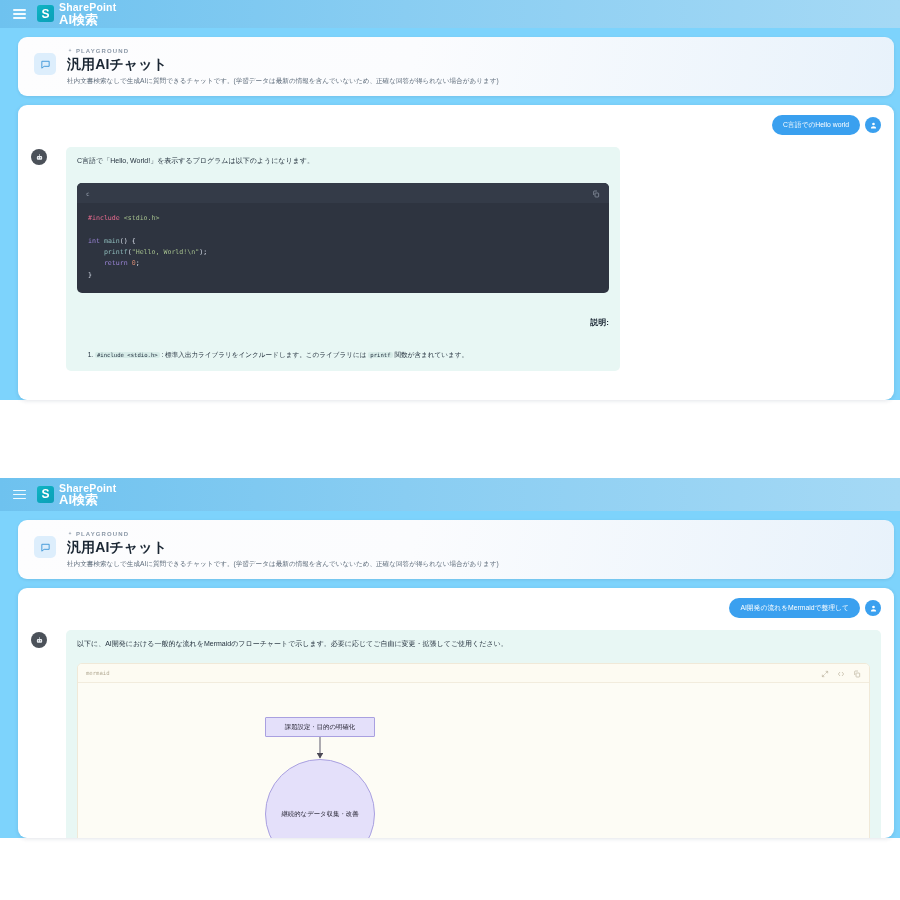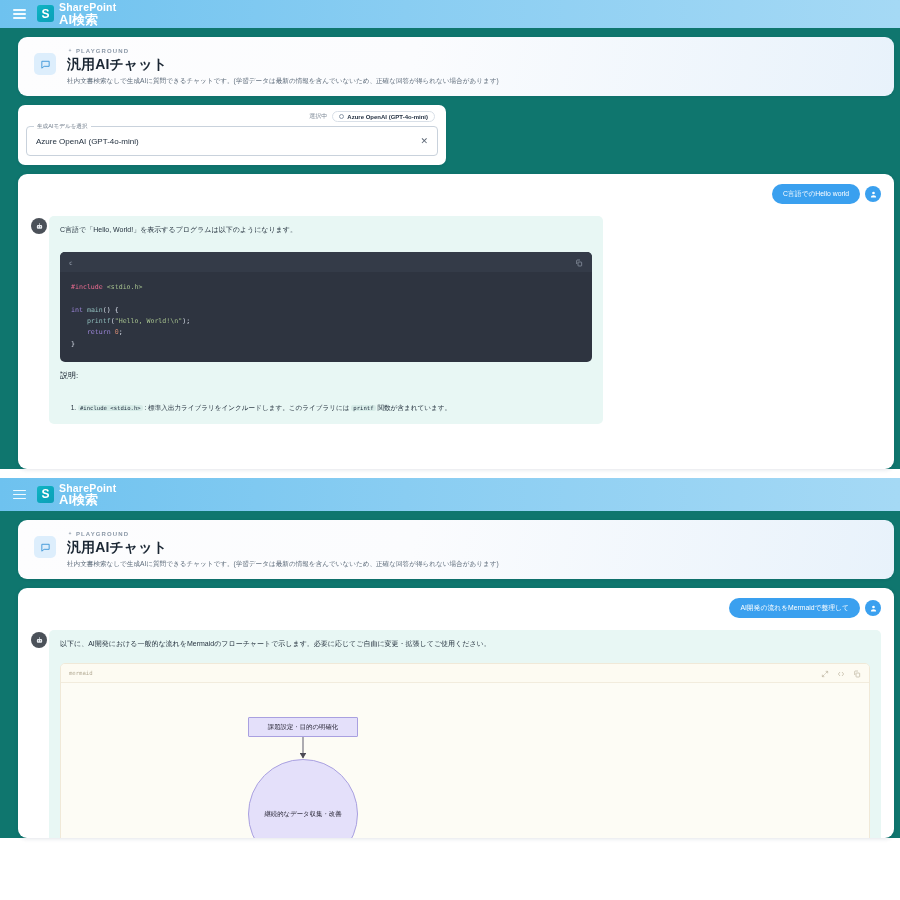--- a/index.html
+++ b/index.html
@@ -34,21 +34,21 @@
     background: linear-gradient(140deg,#12b5c4 0%, #0aa9bd 50%, #0f9fb8 100%);
     color: #fff; font-weight: 700; font-size: 12px;
     display: flex; align-items: center; justify-content: center;
     line-height: 1;
   }
   .brand-txt { line-height: 1.02; color: #fff; }
   .brand-txt .l1 { font-size: 10.5px; font-weight: 700; letter-spacing: .2px; display:block; }
   .brand-txt .l2 { font-size: 13px; font-weight: 700; display:block; }
 
   
-  .page { background: #0f766e; padding: 9px 6px 0 18px; }
+  .page { background: #7dd3fc; padding: 9px 6px 0 18px; }
 
   
   .hero {
     border-radius: 9px;
     background: linear-gradient(100deg, #fdfdfe 0%, #fbfcfe 45%, #e8f2fb 100%);
     box-shadow: 0 1px 3px rgba(20,40,70,.10);
     padding: 10px 16px 12px 16px;
     display: flex; gap: 11px; align-items: flex-start;
     height: 59px;
   }
@@ -109,21 +109,21 @@
   .bubble-user {
     background: #3aa0ef; color: #fff; border-radius: 13px;
     padding: 5px 11px; font-size: 6.8px; max-width: 300px;
   }
   .avatar-user {
     width: 16px; height: 16px; border-radius: 50%;
     background: #3aa0ef; color: #fff;
     display: flex; align-items: center; justify-content: center; flex: 0 0 auto;
   }
 
-  .row-bot { display: flex; gap: 2px; margin-top: 12px; align-items: flex-start; }
+  .row-bot { display: flex; gap: 19px; margin-top: 12px; align-items: flex-start; }
   .avatar-bot {
     width: 16px; height: 16px; border-radius: 50%;
     background: #4b5159; color: #e9edf1;
     display: flex; align-items: center; justify-content: center; flex: 0 0 auto; margin-top: 2px;
   }
   .bubble-bot {
     background: #e8f7f4; border-radius: 5px; padding: 9px 11px 11px 11px;
     flex: 1 1 auto; max-width: 554px;
   }
   .bot-text { font-size: 7px; color: #1f2c39; }
@@ -140,21 +140,21 @@
     font-size: 6.6px; line-height: 1.72; color: #d8dee9; white-space: pre;
   }
   .tok-pre { color: #e86b8f; }
   .tok-inc { color: #a3be8c; }
   .tok-kw  { color: #9c86d9; }
   .tok-fn  { color: #8fbcbb; }
   .tok-str { color: #a3be8c; }
   .tok-num { color: #d08770; }
   .tok-pun { color: #d8dee9; }
 
-  .sec-title { font-size: 8px; font-weight: 400; color: #16222f; margin-top: 8px; }
+  .sec-title { font-size: 8px; font-weight: 700; color: #16222f; margin-top: 24px; text-align: right; }
 
   .numlist { margin-top: 22px; padding-left: 18px; }
   .numlist li { font-size: 6.6px; color: #1f2c39; line-height: 1.5; }
   code.inline {
     font-family: "DejaVu Sans Mono", monospace; font-size: 5.6px;
     background: #d7ece8; border-radius: 2px; padding: 0 2px; color: #22303f;
   }
 
   
   .mermaid-block {
@@ -215,36 +215,20 @@
             <svg width="6" height="6" viewBox="0 0 24 24" fill="#8a97a6">
               <path d="M12 2l1.8 5.6L19.5 9l-5.7 1.4L12 16l-1.8-5.6L4.5 9l5.7-1.4z"></path>
             </svg>
             <span>PLAYGROUND</span>
           </div>
           <div class="hero-title">汎用AIチャット</div>
           <div class="hero-sub">社内文書検索なしで生成AIに質問できるチャットです。(学習データは最新の情報を含んでいないため、正確な回答が得られない場合があります)</div>
         </div>
       </div>
 
-      <div class="selector-wrap">
-        <div class="selector-card">
-          <div class="sel-chipline">
-            <span class="sel-label-sm">選択中</span>
-            <span class="sel-chip">
-              <span class="dot"></span>
-              <span>Azure OpenAI (GPT-4o-mini)</span>
-            </span>
-          </div>
-          <div class="field">
-            <span class="field-legend">生成AIモデルを選択</span>
-            <span class="field-value">Azure OpenAI (GPT-4o-mini)</span>
-            <span class="field-clear">✕</span>
-          </div>
-        </div>
-      </div>
 
       <div class="chat-card top">
 
         <div class="row-user">
           <div class="bubble-user">C言語でのHello world</div>
           <div class="avatar-user">
             <svg width="9" height="9" viewBox="0 0 24 24" fill="#ffffff">
               <circle cx="12" cy="8" r="3.6"></circle>
                 <path d="M5 20c0-3.9 3.1-6.2 7-6.2s7 2.3 7 6.2z"></path>
             </svg>

